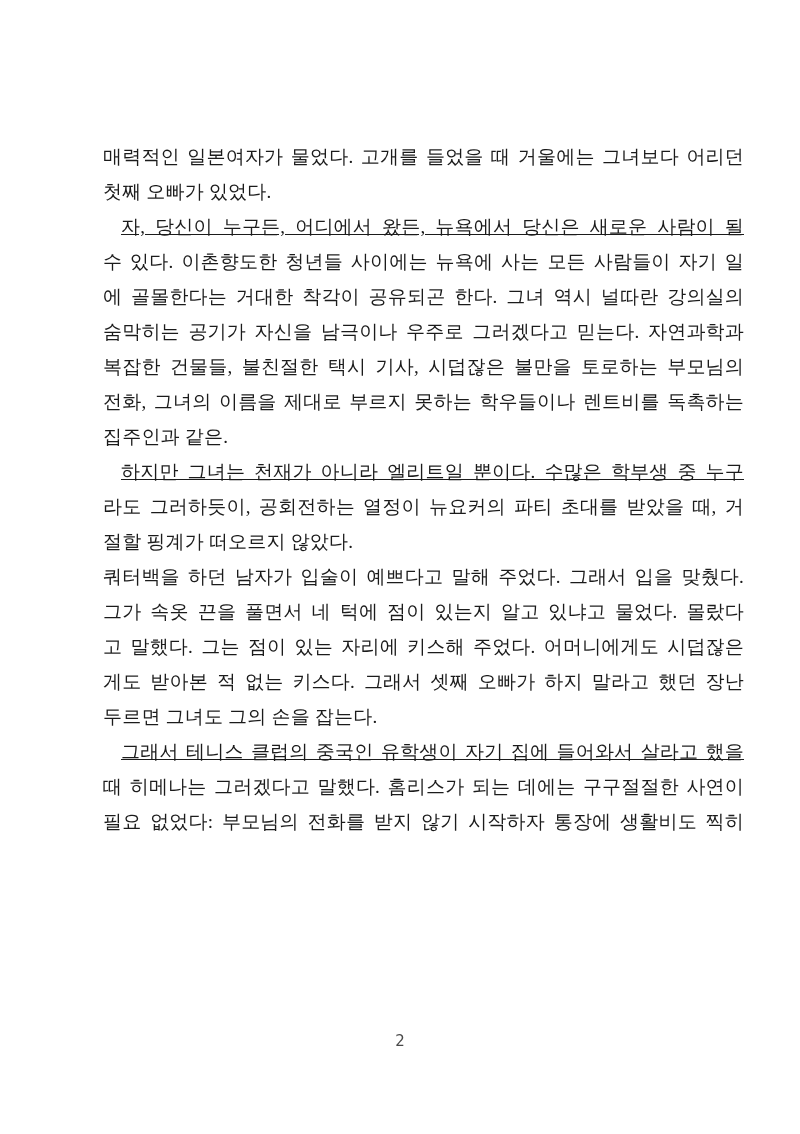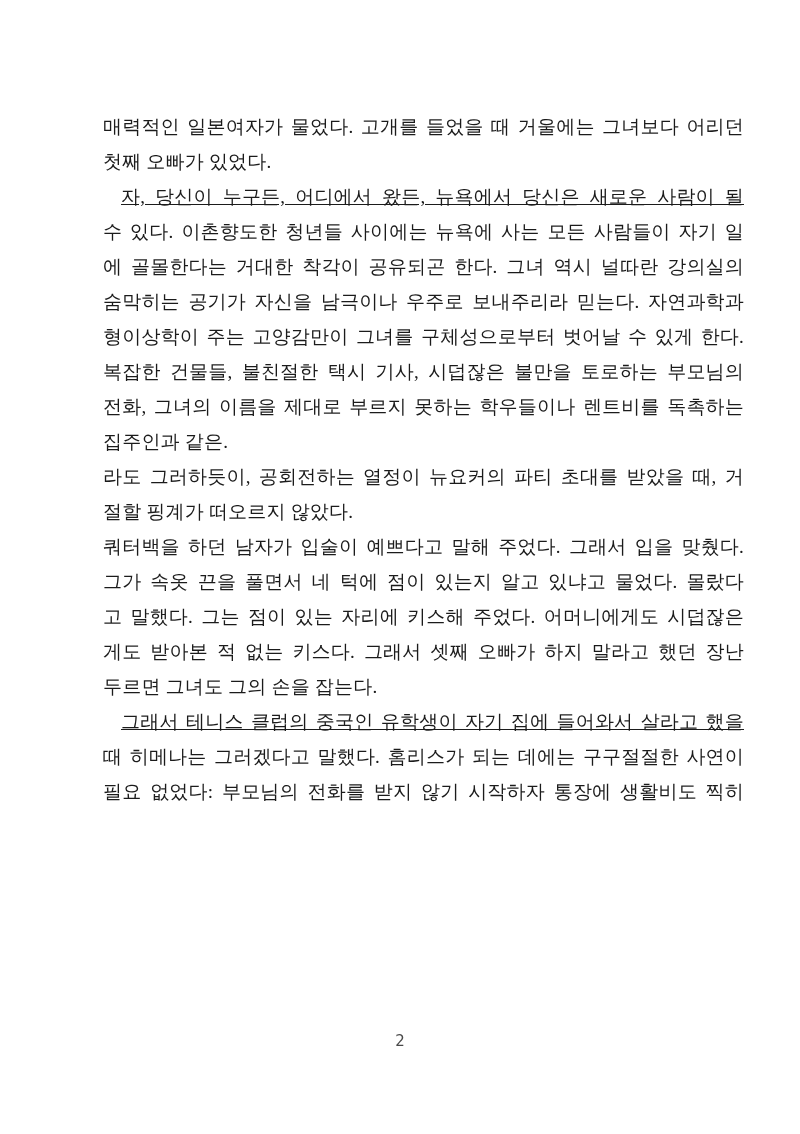--- a/index.html
+++ b/index.html
@@ -15,21 +15,21 @@
     font-family: "Liberation Serif", "DejaVu Serif", serif;
   }
   .page {
     position: absolute;
     inset: 0;
     background: #ffffff;
   }
   .text-block {
     position: absolute;
     left: 103px;
-    top: 109px;
+    top: 139px;
     width: 641px;
   }
   .para {
     margin: 0;
     padding: 0;
   }
   .line {
     font-size: 19px;
     line-height: 35px;
     color: #1b1b1b;
@@ -62,27 +62,27 @@
 <div class="page">
   <div class="text-block">
       <div class="para">
         <div class="line">매력적인 일본여자가 물었다. 고개를 들었을 때 거울에는 그녀보다 어리던</div>
         <div class="line lastline">첫째 오빠가 있었다.</div>
       </div>
       <div class="para">
         <div class="line indent">자, 당신이 누구든, 어디에서 왔든, 뉴욕에서 당신은 새로운 사람이 될</div>
         <div class="line">수 있다. 이촌향도한 청년들 사이에는 뉴욕에 사는 모든 사람들이 자기 일</div>
         <div class="line">에 골몰한다는 거대한 착각이 공유되곤 한다. 그녀 역시 널따란 강의실의</div>
-        <div class="line">숨막히는 공기가 자신을 남극이나 우주로 보내주리라 믿는다. 자연과학과</div>
-        <div class="line">형이상학이 주는 고양감만이 그녀를 구체성으로부터 벗어날 수 있게 한다.</div>
+        <div class="line">숨막히는 공기가 자신을 남극이나 우주로 그러겠다고 믿는다. 자연과학과</div>
         <div class="line">복잡한 건물들, 불친절한 택시 기사, 시덥잖은 불만을 토로하는 부모님의</div>
         <div class="line">전화, 그녀의 이름을 제대로 부르지 못하는 학우들이나 렌트비를 독촉하는</div>
         <div class="line lastline">집주인과 같은.</div>
       </div>
       <div class="para">
+        <div class="line indent">하지만 그녀는 천재가 아니라 엘리트일 뿐이다. 수많은 학부생 중 누구</div>
         <div class="line">라도 그러하듯이, 공회전하는 열정이 뉴요커의 파티 초대를 받았을 때, 거</div>
         <div class="line lastline">절할 핑계가 떠오르지 않았다.</div>
       </div>
       <div class="para">
         <div class="line">쿼터백을 하던 남자가 입술이 예쁘다고 말해 주었다. 그래서 입을 맞췄다.</div>
         <div class="line">그가 속옷 끈을 풀면서 네 턱에 점이 있는지 알고 있냐고 물었다. 몰랐다</div>
         <div class="line">고 말했다. 그는 점이 있는 자리에 키스해 주었다. 어머니에게도 시덥잖은</div>
         <div class="line">게도 받아본 적 없는 키스다. 그래서 셋째 오빠가 하지 말라고 했던 장난</div>
         <div class="line lastline">두르면 그녀도 그의 손을 잡는다.</div>
       </div>

